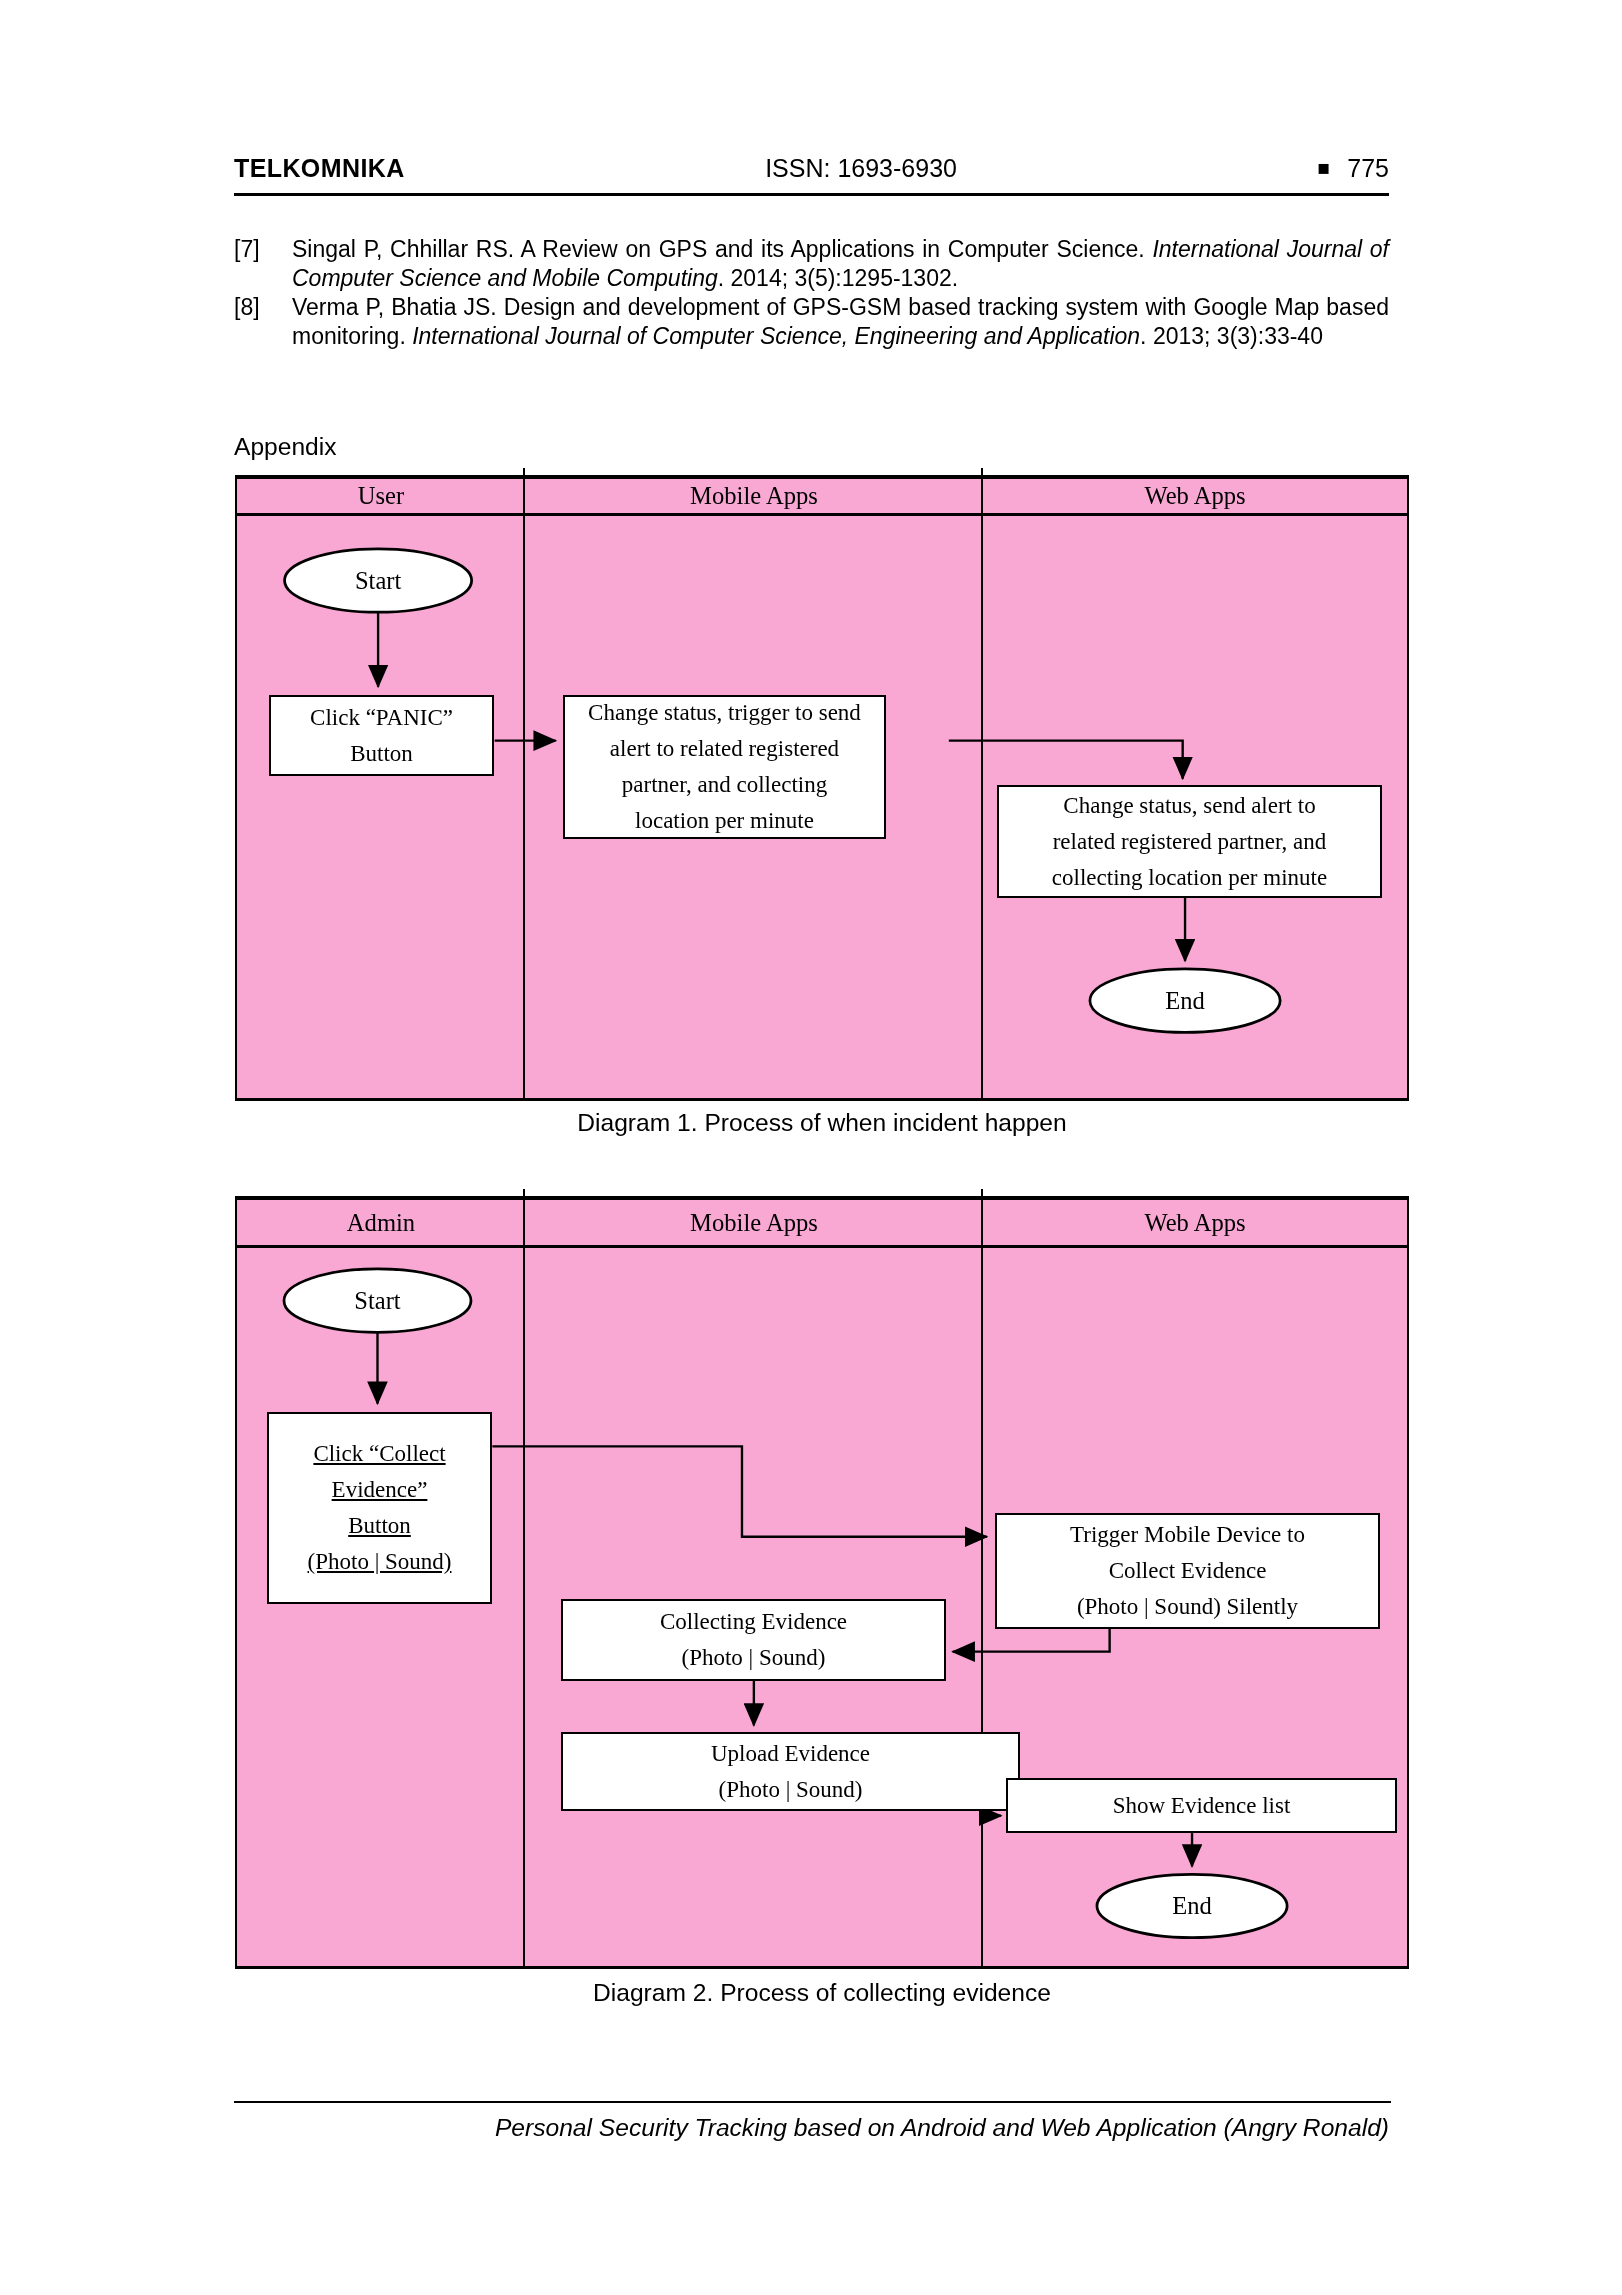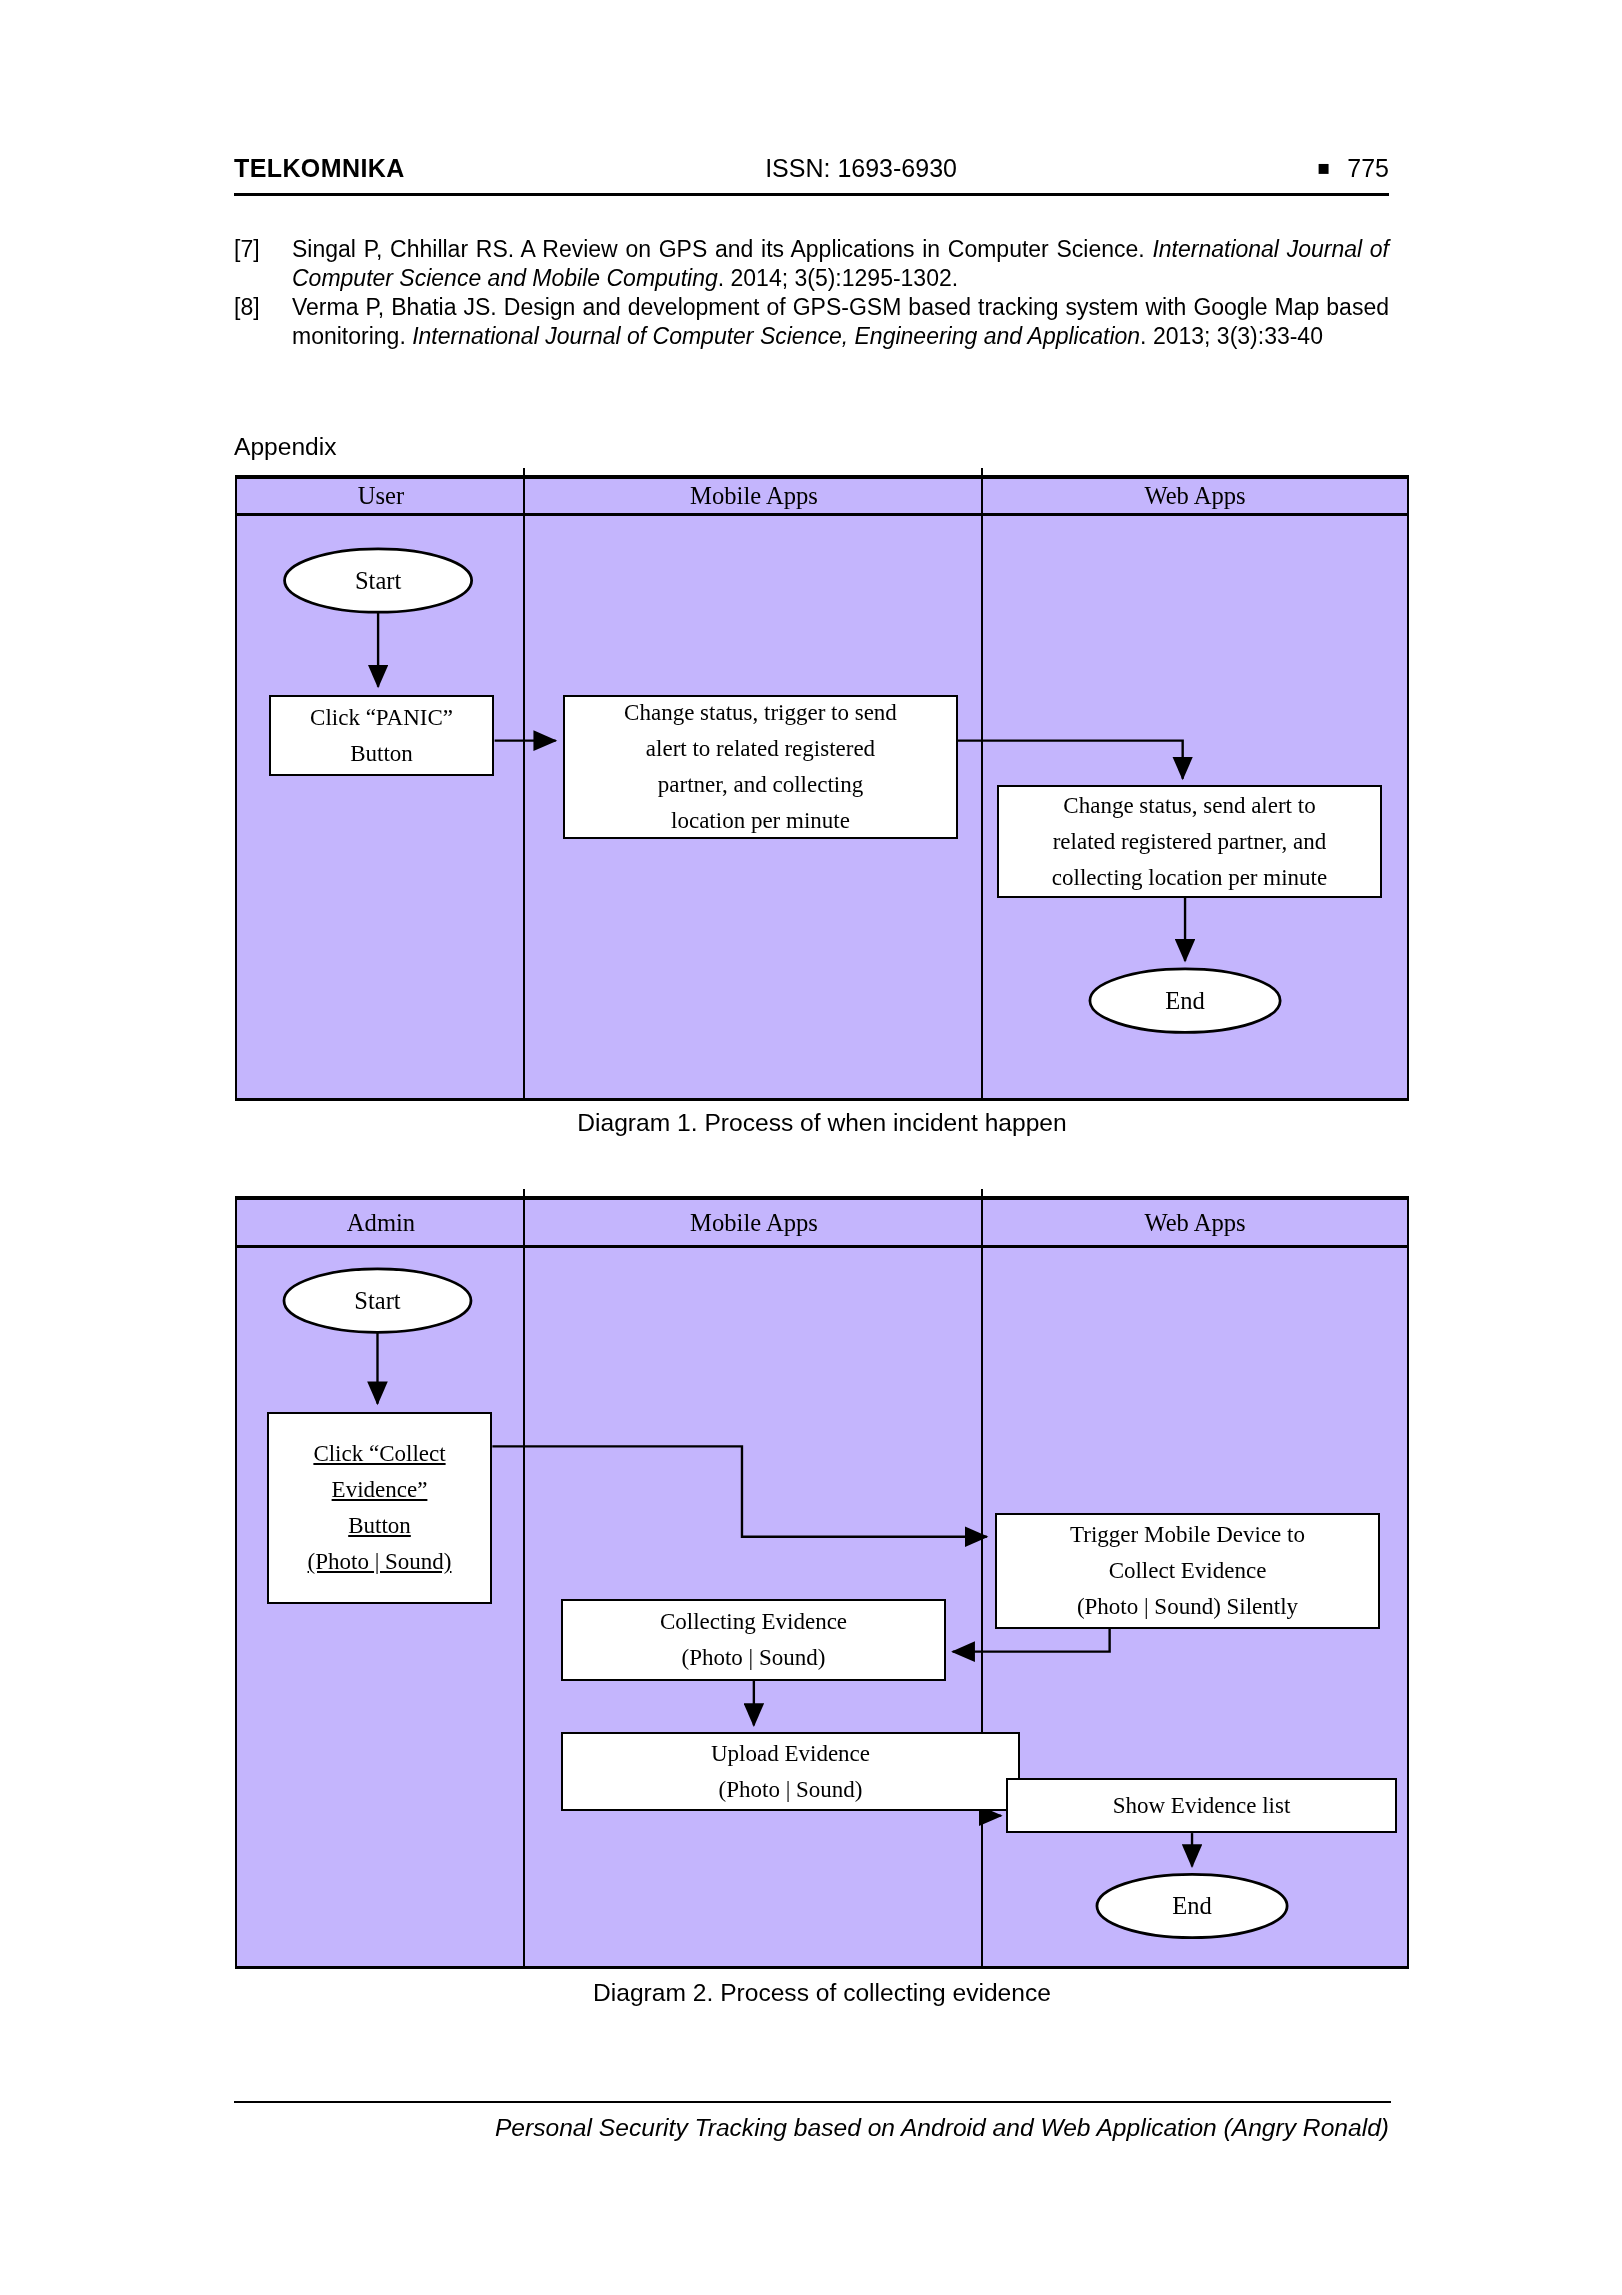--- a/index.html
+++ b/index.html
@@ -22,21 +22,21 @@
   
   .refs { position:absolute; left:234px; top:235px; width:1155px; font-size:23px; line-height:29px; }
   .ref { position:relative; padding-left:58px; text-align:justify; }
   .ref-label { position:absolute; left:0; top:0; }
 
   
   .appendix-title { position:absolute; left:234px; top:433px; font-size:24.6px; font-weight:normal; }
 
   
   .swimlane {
-    position:absolute; left:235px; width:1174px; background:#c4b5fd;
+    position:absolute; left:235px; width:1174px; background:#f9a8d4;
     border:2.4px solid #000; border-top-width:4px; border-bottom-width:3.2px;
   }
   .lane-head {
     position:absolute; top:0; display:flex; align-items:center; justify-content:center;
     border-bottom:3.2px solid #000; font-family:"Liberation Serif", serif; font-size:24.6px;
     z-index:1; background:transparent;
   }
   .lane-divider { position:absolute; width:2.4px; background:#000; top:-11px; height:calc(100% + 11px); z-index:1; }
   .wires { position:absolute; left:0; top:0; z-index:2; overflow:visible; }
   .wires line, .wires polyline { stroke:#000; stroke-width:3; fill:none; }
@@ -114,21 +114,21 @@
       <line x1="178" y1="168" x2="178" y2="262" marker-end="url(#ah1)"></line>
       <line x1="325" y1="330" x2="402" y2="330" marker-end="url(#ah1)"></line>
       <polyline points="898,330 1193,330 1193,378" marker-end="url(#ah1)"></polyline>
       <line x1="1196" y1="528" x2="1196" y2="608" marker-end="url(#ah1)"></line>
       <ellipse cx="1196" cy="658" rx="120" ry="40"></ellipse>
       <text x="1196" y="658">End</text>
     </svg>
 
     <div class="node" style="left:32px; top:216px; width:225px; height:81px;">Click “PANIC”
 Button</div>
-    <div class="node" style="left:326px; top:216px; width:395px; height:144px;">Change status, trigger to send
+    <div class="node" style="left:326px; top:216px; width:323px; height:144px;">Change status, trigger to send
 alert to related registered
 partner, and collecting
 location per minute</div>
     <div class="node" style="left:760px; top:306px; width:385px; height:113px;">Change status, send alert to
 related registered partner, and
 collecting location per minute</div>
   </div>
   <div class="diagram-caption" style="top:1109px;">Diagram 1. Process of when incident happen</div>
 
   <div class="swimlane" style="top:1196px; height:773px;">

